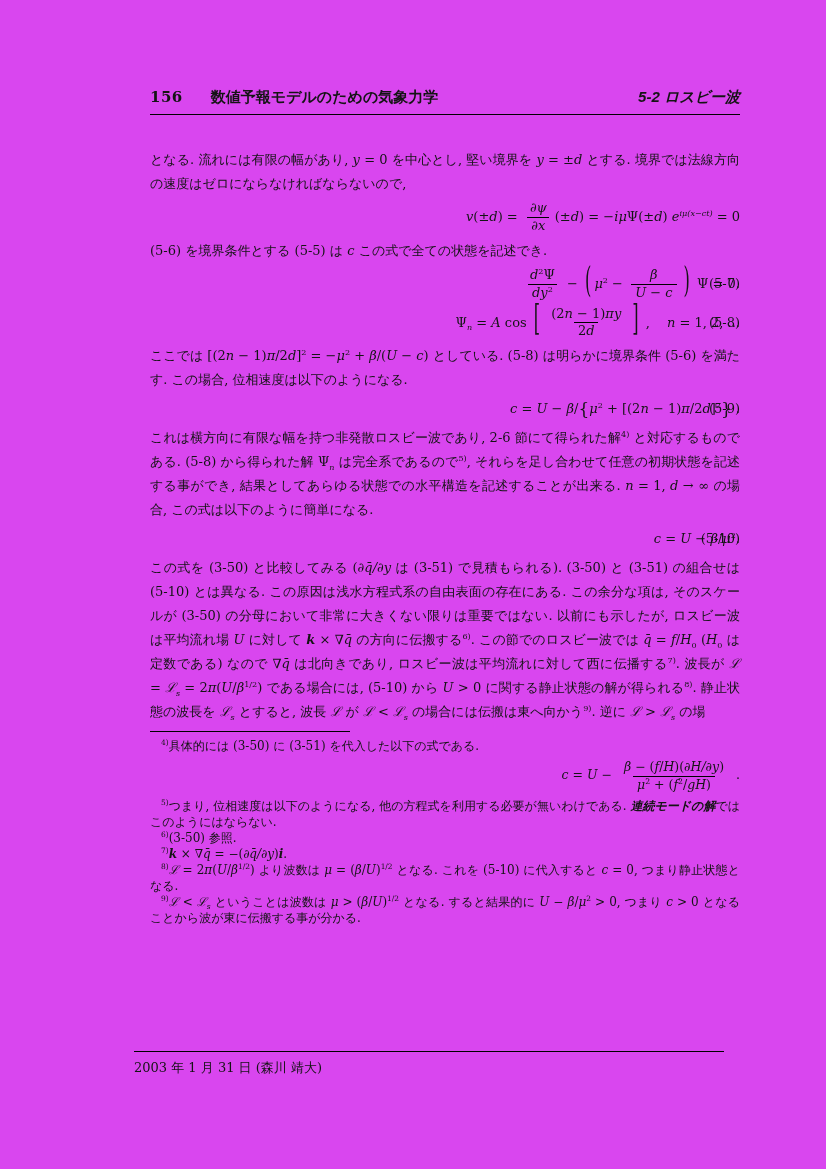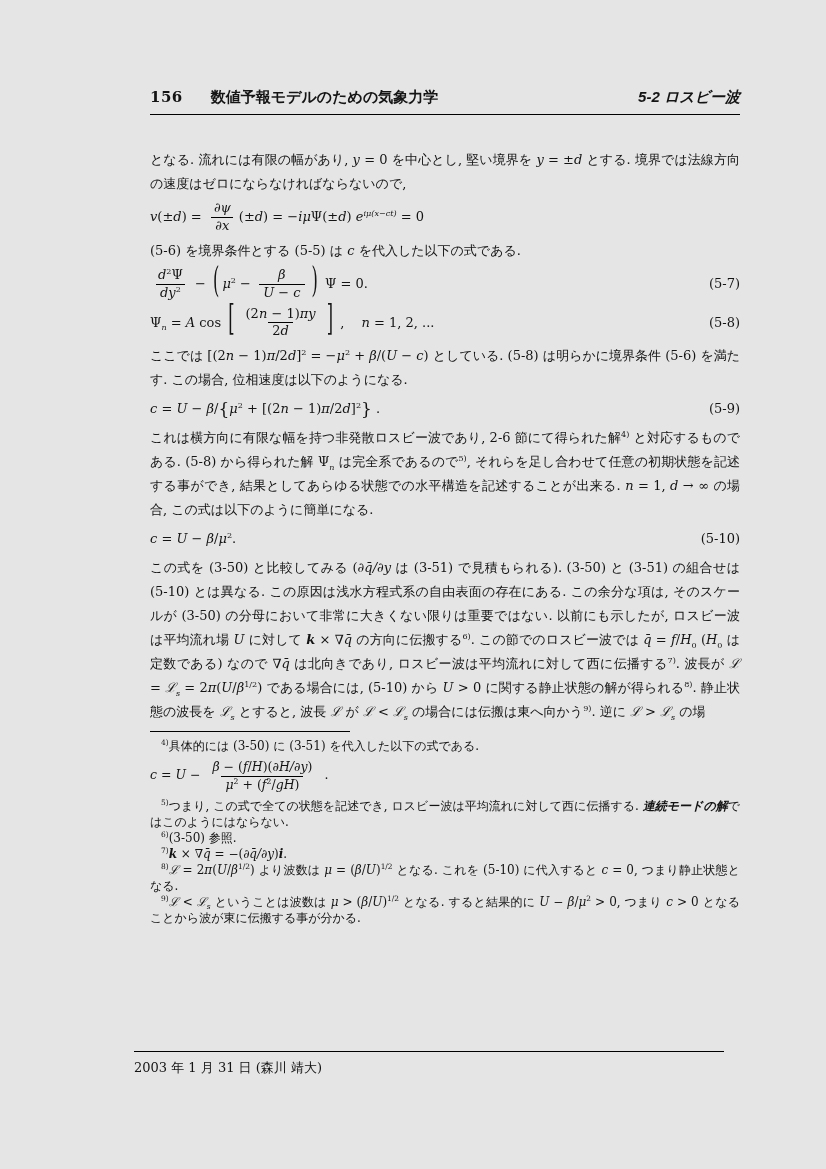--- a/index.html
+++ b/index.html
@@ -1,16 +1,16 @@
 <!DOCTYPE html>
 <html lang="ja"><head>
 <meta charset="utf-8">
 <style>
   html,body{margin:0;padding:0;background:#fff;}
-  .page{position:relative;width:826px;height:1169px;background:#e5e5e5;overflow:hidden;
+  .page{position:relative;width:826px;height:1169px;background:#d946ef;overflow:hidden;
         color:#141414;font-family:"DejaVu Serif",serif;}
   .content{position:absolute;left:150px;top:88px;width:590px;}
   
   .hdr{display:flex;align-items:baseline;font-size:15px;font-weight:bold;}
   .hdr .pnum{font-family:"DejaVu Serif",serif;letter-spacing:.5px;}
   .hdr .btitle{font-family:"Liberation Sans",sans-serif;margin-left:28px;}
   .hdr .stitle{font-family:"Liberation Sans",sans-serif;margin-left:auto;font-style:italic;}
   .hdr-rule{border:0;border-top:1.6px solid #000;margin:7px 0 0 0;}
   
   main{display:block;margin-top:33px;font-size:13px;line-height:24px;}
@@ -24,21 +24,21 @@
   sup,sub{font-size:.62em;line-height:0;}
   sup.sg-msup,sub.sg-msub{font-style:italic;}
   .sg-big{display:inline-block;transform:scaleY(2.15);transform-origin:center 55%;
           font-size:1.25em;font-weight:300;margin:0 3px;}
   .sg-bigs{font-size:1.3em;vertical-align:-.1em;}
   .frac{display:inline-flex;flex-direction:column;align-items:center;text-align:center;
         vertical-align:middle;margin:0 4px;line-height:1.3;}
   .frac .num{display:block;padding:0 4px 0;}
   .frac .den{display:block;border-top:1px solid #000;padding:0 4px;}
   
-  .eq{position:relative;display:flex;justify-content:flex-start;align-items:center;
+  .eq{position:relative;display:flex;justify-content:flex-end;align-items:center;
       margin:4px 0;min-height:26px;}
   .eq-num{position:absolute;right:0;top:50%;transform:translateY(-50%);font-style:normal;}
   
   .footnotes{margin-top:4px;font-size:12px;line-height:16px;}
   .fn-rule{border:0;border-top:1px solid #000;width:200px;margin:7px 0 6px 0;}
   p.fn{margin:0;text-align:justify;text-indent:11px;}
   .fn-eq{font-size:12.5px;margin:5px 0;}
   
   .pfooter{position:absolute;left:134px;top:1051px;width:590px;font-size:13px;}
   .footer-rule{border:0;border-top:1px solid #000;margin:0 0 7px 0;}
@@ -61,21 +61,21 @@
 
       <div class="eq">
         <span class="eq-body"><span class="sg-m">v</span><span class="sg-p">(±</span><span class="sg-m">d</span><span class="sg-p">) = </span><span class="frac">
               <span class="num"><span class="sg-m">∂ψ</span></span>
               <span class="den"><span class="sg-m">∂x</span></span>
             </span><span class="sg-p">(±</span><span class="sg-m">d</span><span class="sg-p">) = −</span><span class="sg-m">iμ</span><span class="sg-p">Ψ(±</span><span class="sg-m">d</span><span class="sg-p">) </span><span class="sg-m">e</span><sup class="sg-msup">iμ(x−ct)</sup><span class="sg-p"> = 0</span></span>
       </div>
 
 
 
-      <p class="par"><span class="sg-p">(5-6) を境界条件とする (5-5) は </span><span class="sg-m">c</span><span class="sg-p"> を代入した以下の式である.</span></p>
+      <p class="par"><span class="sg-p">(5-6) を境界条件とする (5-5) は </span><span class="sg-m">c</span><span class="sg-p"> この式で全ての状態を記述でき.</span></p>
 
 
       <div class="eq">
         <span class="eq-body"><span class="frac">
               <span class="num"><span class="sg-m">d</span><sup class="sg-sup">2</sup><span class="sg-p">Ψ</span></span>
               <span class="den"><span class="sg-m">dy</span><sup class="sg-sup">2</sup></span>
             </span><span class="sg-p"> − </span><span class="sg-big">(</span><span class="sg-m">μ</span><sup class="sg-sup">2</sup><span class="sg-p"> − </span><span class="frac">
               <span class="num"><span class="sg-m">β</span></span>
               <span class="den"><span class="sg-m">U</span><span class="sg-p"> − </span><span class="sg-m">c</span></span>
             </span><span class="sg-big">)</span><span class="sg-p"> Ψ = 0.</span></span>
@@ -110,21 +110,21 @@
 
     <section class="footnotes">
       <hr class="fn-rule">
       <p class="fn"><sup class="sg-sup">4)</sup><span class="sg-p">具体的には (3-50) に (3-51) を代入した以下の式である.</span></p>
       <div class="eq fn-eq">
         <span class="eq-body"><span class="sg-m">c</span><span class="sg-p"> = </span><span class="sg-m">U</span><span class="sg-p"> − </span><span class="frac">
               <span class="num"><span class="sg-m">β</span><span class="sg-p"> − (</span><span class="sg-m">f</span><span class="sg-p">/</span><span class="sg-m">H</span><span class="sg-p">)(</span><span class="sg-m">∂H/∂y</span><span class="sg-p">)</span></span>
               <span class="den"><span class="sg-m">μ</span><sup class="sg-sup">2</sup><span class="sg-p"> + (</span><span class="sg-m">f</span><sup class="sg-sup">2</sup><span class="sg-p">/</span><span class="sg-m">gH</span><span class="sg-p">)</span></span>
             </span><span class="sg-p"> .</span></span>
       </div>
-      <p class="fn"><sup class="sg-sup">5)</sup><span class="sg-p">つまり, この式で全ての状態を記述でき, ロスビー波は平均流れに対して西に伝播する. </span><span class="sg-b">連続モードの解</span><span class="sg-p">ではこのようにはならない.</span></p>
+      <p class="fn"><sup class="sg-sup">5)</sup><span class="sg-p">つまり, 位相速度は以下のようになる, 他の方程式を利用する必要が無いわけである. </span><span class="sg-b">連続モードの解</span><span class="sg-p">ではこのようにはならない.</span></p>
       <p class="fn"><sup class="sg-sup">6)</sup><span class="sg-p">(3-50) 参照.</span></p>
       <p class="fn"><sup class="sg-sup">7)</sup><span class="sg-bi">k</span><span class="sg-p"> × ∇</span><span class="sg-m">q̄</span><span class="sg-p"> = −(</span><span class="sg-m">∂q̄/∂y</span><span class="sg-p">)</span><span class="sg-bi">i</span><span class="sg-p">.</span></p>
       <p class="fn"><sup class="sg-sup">8)</sup><span class="sg-m">ℒ</span><span class="sg-p"> = 2</span><span class="sg-m">π</span><span class="sg-p">(</span><span class="sg-m">U</span><span class="sg-p">/</span><span class="sg-m">β</span><sup class="sg-sup">1/2</sup><span class="sg-p">) より波数は </span><span class="sg-m">μ</span><span class="sg-p"> = (</span><span class="sg-m">β</span><span class="sg-p">/</span><span class="sg-m">U</span><span class="sg-p">)</span><sup class="sg-sup">1/2</sup><span class="sg-p"> となる. これを (5-10) に代入すると </span><span class="sg-m">c</span><span class="sg-p"> = 0, つまり静止状態となる.</span></p>
       <p class="fn"><sup class="sg-sup">9)</sup><span class="sg-m">ℒ</span><span class="sg-p"> &lt; </span><span class="sg-m">ℒ</span><sub class="sg-msub">s</sub><span class="sg-p"> ということは波数は </span><span class="sg-m">μ</span><span class="sg-p"> &gt; (</span><span class="sg-m">β</span><span class="sg-p">/</span><span class="sg-m">U</span><span class="sg-p">)</span><sup class="sg-sup">1/2</sup><span class="sg-p"> となる. すると結果的に </span><span class="sg-m">U</span><span class="sg-p"> − </span><span class="sg-m">β</span><span class="sg-p">/</span><span class="sg-m">μ</span><sup class="sg-sup">2</sup><span class="sg-p"> &gt; 0, つまり </span><span class="sg-m">c</span><span class="sg-p"> &gt; 0 となることから波が東に伝搬する事が分かる.</span></p>
     </section>
   </div>
 
   <footer class="pfooter">
     <hr class="footer-rule">
     <span>2003 年 1 月 31 日 (森川 靖大)</span>

